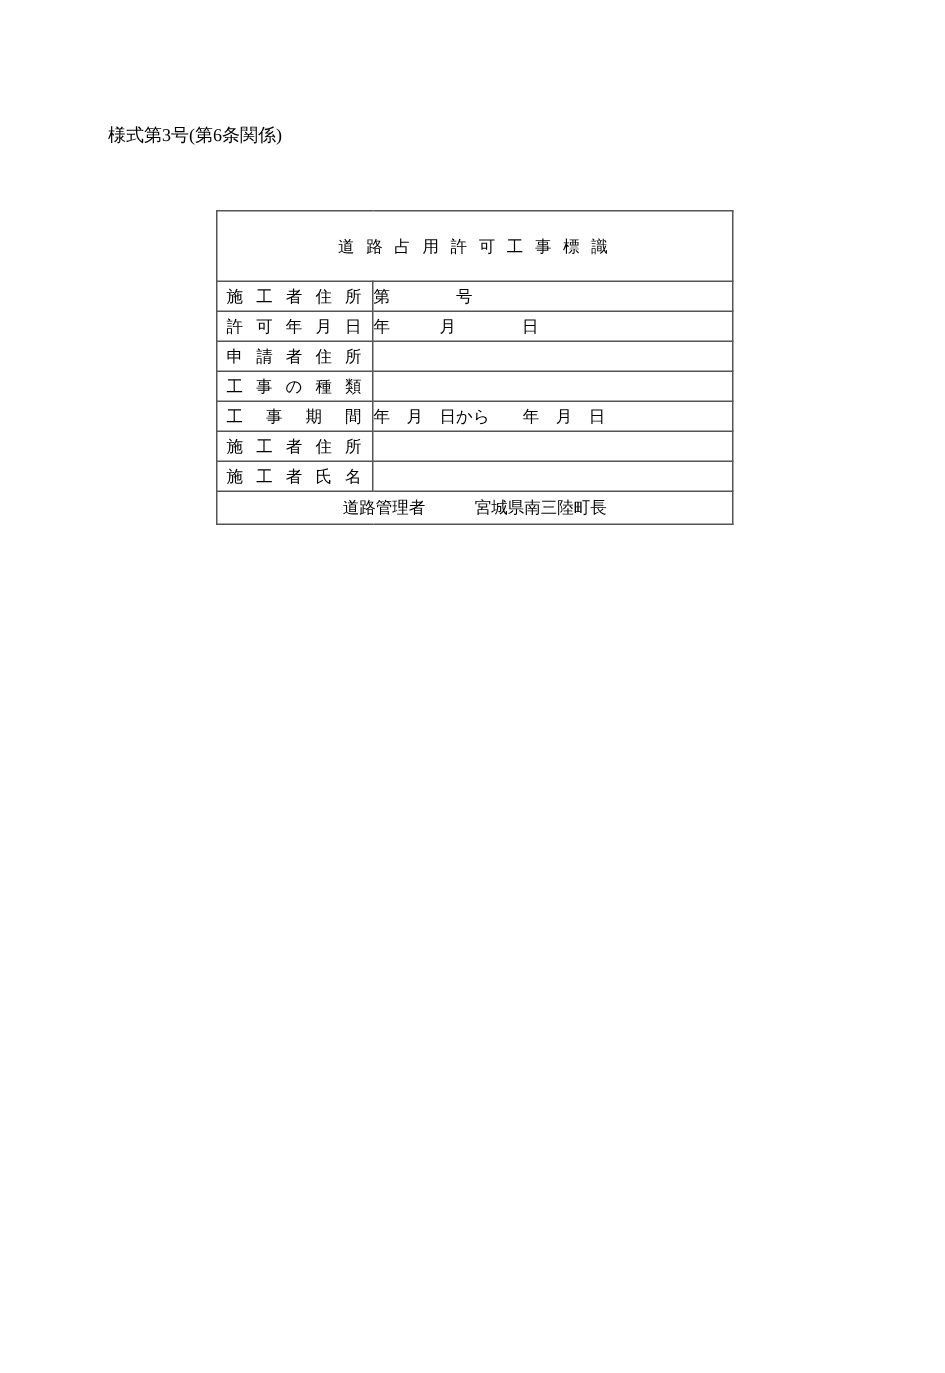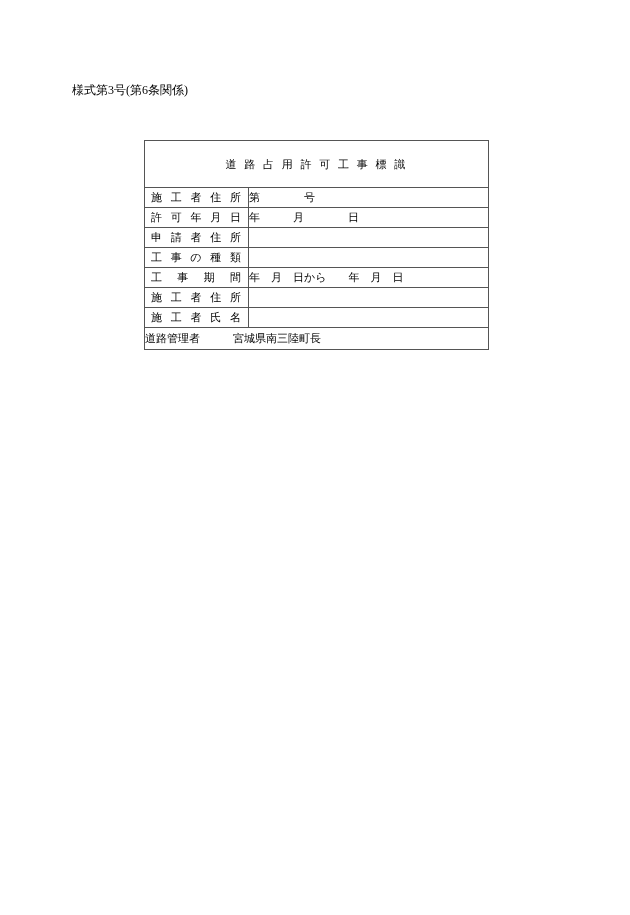--- a/index.html
+++ b/index.html
@@ -62,21 +62,21 @@
     text-align-last: justify;
   }
   .value-cell {
     text-align: left;
     white-space: pre;
   }
   .value-cell.blank {
     text-align: left;
   }
   .footer-cell {
-    text-align: left;
+    text-align: center;
     padding-left: 14px;
     white-space: pre;
     height: 21px !important;
     margin-top: 12px;
   }
 </style>
 </head>
 <body>
 
 <div class="page">

